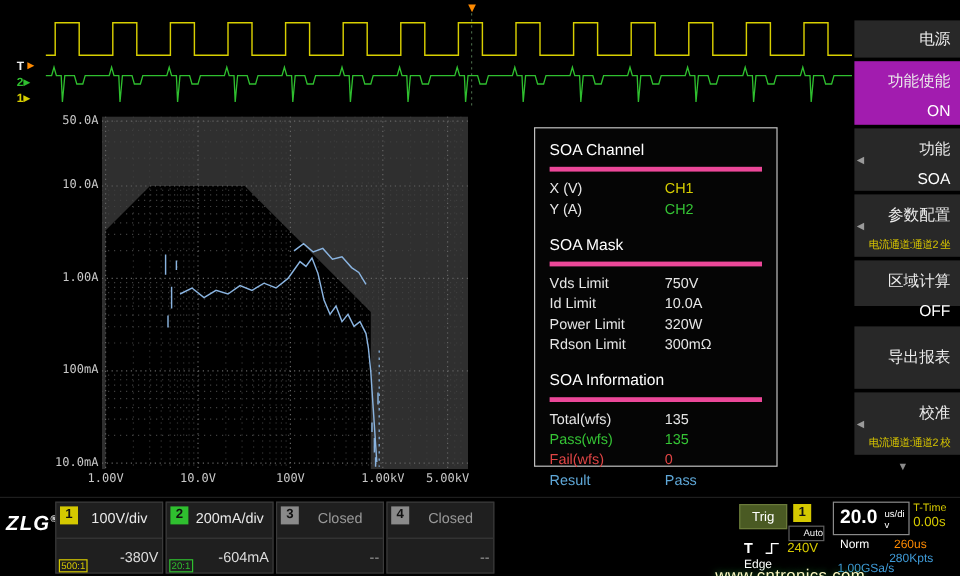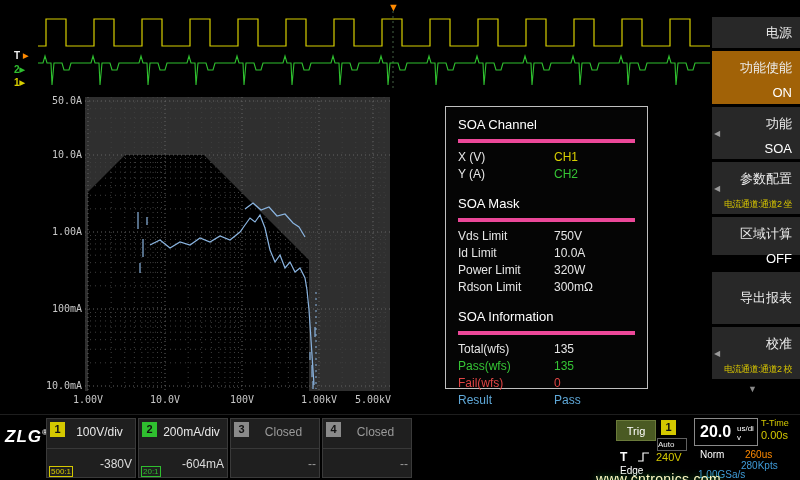--- a/index.html
+++ b/index.html
@@ -38,21 +38,21 @@
   .ip-value{flex:1}
   .ip-gap{height:12px}
   .c-yellow{color:#d8cf00}
   .c-green{color:#35c435}
   .c-red{color:#e04545}
   .c-blue{color:#5fa8d8}
 
   
   #sidebar{position:absolute;left:712px;top:0;width:88px;height:414px;background:#000}
   .menu-item{position:absolute;left:0;width:88px;background:#282828;color:#ececec;font-size:13px;text-align:right;padding:0 8px;cursor:pointer}
-  .menu-item.active{background:#a16207}
+  .menu-item.active{background:#a21caf}
   .mi-label{margin-top:8px}
   .mi-value{margin-top:8px;color:#fff}
   .mi-sub{margin-top:10px;font-size:9px;color:#d6c400;white-space:nowrap;overflow:hidden;letter-spacing:-.5px}
   .mi-arrow{position:absolute;left:2px;top:50%;transform:translateY(-50%);font-size:8px;color:#9a9a9a}
   .menu-item.single .mi-label{margin:0;line-height:31px}
   .menu-item.center .mi-label{margin:0;line-height:52px}
   #menu-scroll{position:absolute;left:748px;top:384px;color:#8a8a8a;font-size:9px}
 
   
   #bottom{position:absolute;left:0;top:414px;width:800px;height:66px;background:#000;border-top:1px solid #1e1e1e}
@@ -66,21 +66,21 @@
   .ch-scale{position:absolute;left:20px;right:3px;top:6px;font-size:12px;color:#e8e8e8;text-align:center}
   .ch-div{position:absolute;left:0;right:0;top:29px;border-top:1px solid #383838}
   .ch-offset{position:absolute;left:20px;right:3px;top:38px;font-size:12px;color:#dcdcdc;text-align:right}
   .ch-probe{position:absolute;left:2px;top:47px;font-size:8px;border:1px solid currentColor;padding:0 1px;line-height:9px}
   .probe-y{color:#d4c800}
   .probe-g{color:#2fbf2f}
   .closed .ch-scale,.closed .ch-offset{color:#9a9a9a}
 
   #trig-box{position:absolute;left:616px;top:5px;width:40px;height:21px;background:#4a5a23;border:1px solid #6a7a3a;color:#fff;font-size:11px;text-align:center;line-height:20px}
   #trig-src{position:absolute;left:661px;top:5px;width:15px;height:15px;font-size:11px;font-weight:bold;color:#111;text-align:center;line-height:15px;background:#d4c800}
-  #trig-mode{position:absolute;left:657px;top:23px;width:30px;height:13px;border:1px solid #606060;color:#eee;font-size:8px;text-align:left;line-height:11px}
+  #trig-mode{position:absolute;left:657px;top:23px;width:30px;height:13px;border:1px solid #606060;color:#eee;font-size:8px;text-align:right;line-height:11px}
   #timebase{position:absolute;left:694px;top:3px;width:64px;height:28px;border:1px solid #8a8a8a;background:#000}
   #tb-val{position:absolute;left:5px;top:4px;font-size:16px;font-weight:bold;color:#fff}
   #tb-unit{position:absolute;right:3px;top:5px;width:17px;font-size:8px;line-height:9px;color:#fff;word-break:break-all}
   #ttime{position:absolute;left:761px;top:3px;width:38px;color:#d4c800}
   .tt1{font-size:9px}
   .tt2{font-size:11px;margin-top:1px}
 
   .r2{position:absolute;font-size:10px;color:#fff}
   #r2-t{left:620px;top:35px;font-size:12px;font-weight:bold}
   #r2-edgeicon{left:637px;top:36px}

